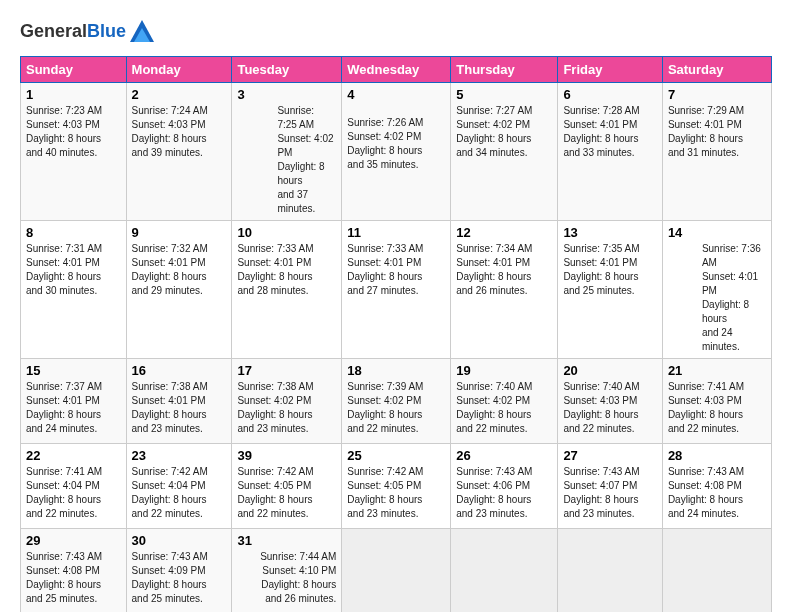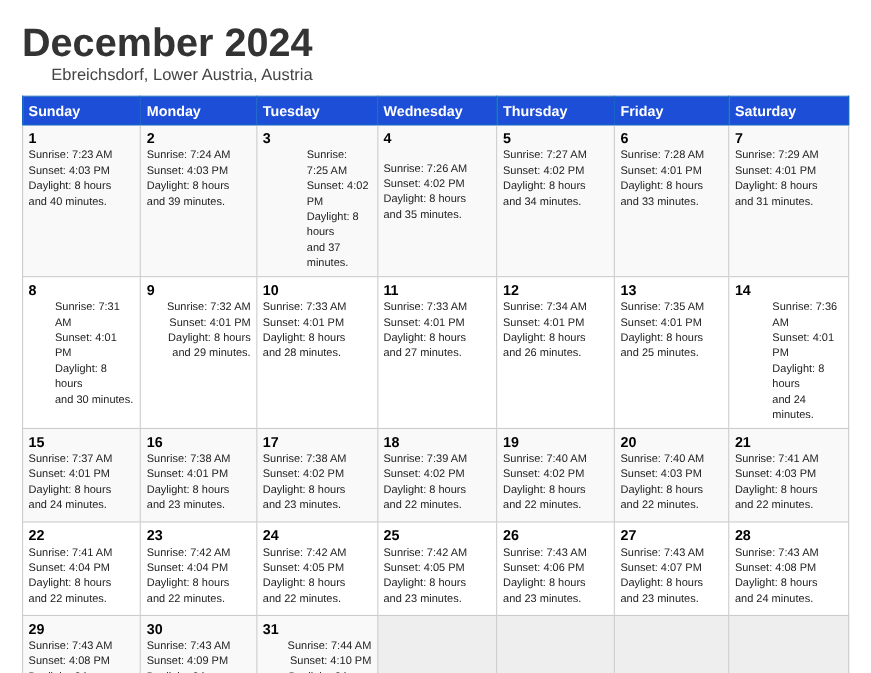--- a/index.html
+++ b/index.html
@@ -47,21 +47,21 @@
     .subtitle {
       font-size: 15px;
       color: #444;
     }
     table {
       width: 100%;
       border-collapse: collapse;
       font-size: 10.5px;
     }
     thead tr th {
-      background: #1d4ed8;
+      background: #ec4899;
       color: #fff;
       text-align: left;
       padding: 5px 5px;
       font-size: 13px;
       font-weight: bold;
       border: 1px solid #1565c0;
     }
     tbody tr td {
       border: 1px solid #ccc;
       padding: 4px 5px;
@@ -86,23 +86,30 @@
       font-size: 10px;
       color: #222;
       line-height: 1.4;
     }
   </style>
 </head>
 <body>
 
 <div class="page">
   <div class="header">
-    <div class="title-block">
-      <div class="month-title">December 2024</div>
-      <div class="subtitle">Ebreichsdorf, Lower Austria, Austria</div>
+    <div class="logo">
+      <div>
+        <div class="logo-text">
+          <span class="logo-general">General</span><span class="logo-blue">Blue</span>
+        </div>
+      </div>
+      <svg class="logo-icon" viewBox="0 0 28 28">
+        <polygon points="14,2 26,24 2,24" fill="#1565c0"></polygon>
+        <polygon points="14,10 22,24 6,24" fill="#42a5f5"></polygon>
+      </svg>
     </div>
   </div>
 
   <table>
     <thead>
       <tr>
 
       <th>Sunday</th>
           <th>Monday</th>
           <th>Tuesday</th>
@@ -160,28 +167,28 @@
             <span class="day-num">7</span>
             <div class="day-info" style="white-space: pre-line;">Sunrise: 7:29 AM
 Sunset: 4:01 PM
 Daylight: 8 hours
 and 31 minutes.</div>
           </td>
         </tr>
         <tr>
           <td>
             <span class="day-num">8</span>
-            <div class="day-info" style="white-space: pre-line; margin-left: 24px;">Sunrise: 7:31 AM
+            <div class="day-info" style="white-space: pre-line;">Sunrise: 7:31 AM
 Sunset: 4:01 PM
 Daylight: 8 hours
 and 30 minutes.</div>
           </td>
           <td>
             <span class="day-num">9</span>
-            <div class="day-info" style="white-space: pre-line; text-align: right;">Sunrise: 7:32 AM
+            <div class="day-info" style="white-space: pre-line;">Sunrise: 7:32 AM
 Sunset: 4:01 PM
 Daylight: 8 hours
 and 29 minutes.</div>
           </td>
           <td>
             <span class="day-num">10</span>
             <div class="day-info" style="white-space: pre-line;">Sunrise: 7:33 AM
 Sunset: 4:01 PM
 Daylight: 8 hours
 and 28 minutes.</div>
@@ -275,21 +282,21 @@
 and 22 minutes.</div>
           </td>
           <td>
             <span class="day-num">23</span>
             <div class="day-info" style="white-space: pre-line;">Sunrise: 7:42 AM
 Sunset: 4:04 PM
 Daylight: 8 hours
 and 22 minutes.</div>
           </td>
           <td>
-            <span class="day-num">24</span>
+            <span class="day-num">39</span>
             <div class="day-info" style="white-space: pre-line;">Sunrise: 7:42 AM
 Sunset: 4:05 PM
 Daylight: 8 hours
 and 22 minutes.</div>
           </td>
           <td>
             <span class="day-num">25</span>
             <div class="day-info" style="white-space: pre-line;">Sunrise: 7:42 AM
 Sunset: 4:05 PM
 Daylight: 8 hours

